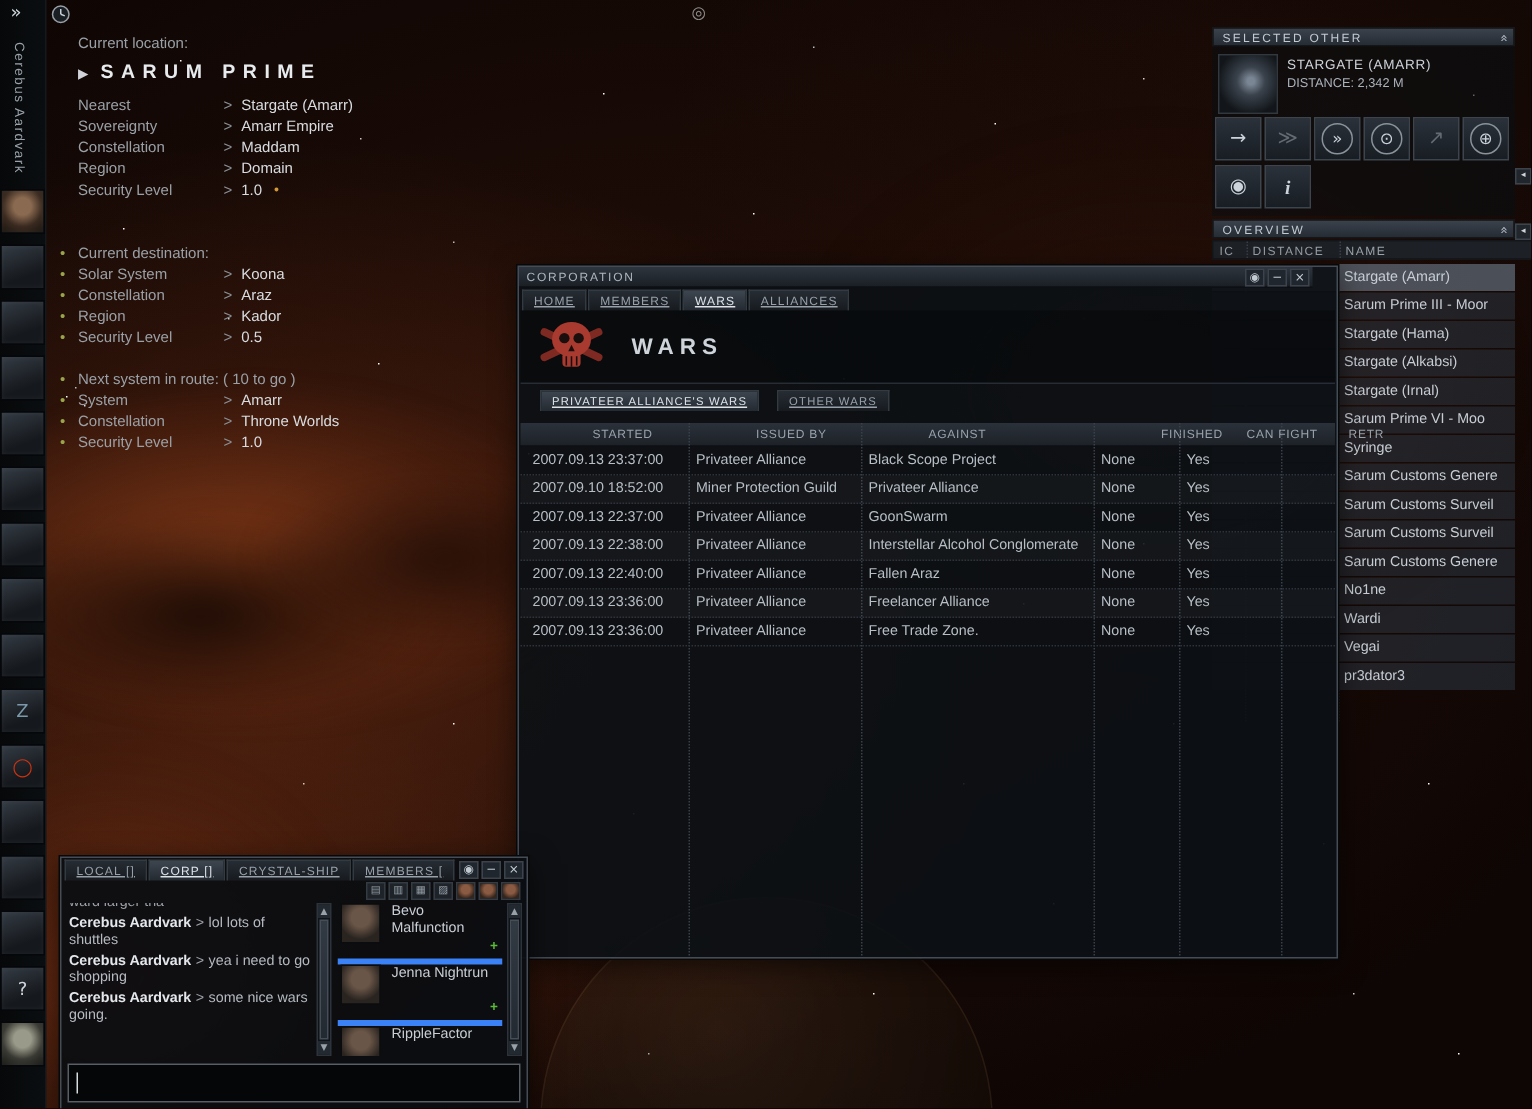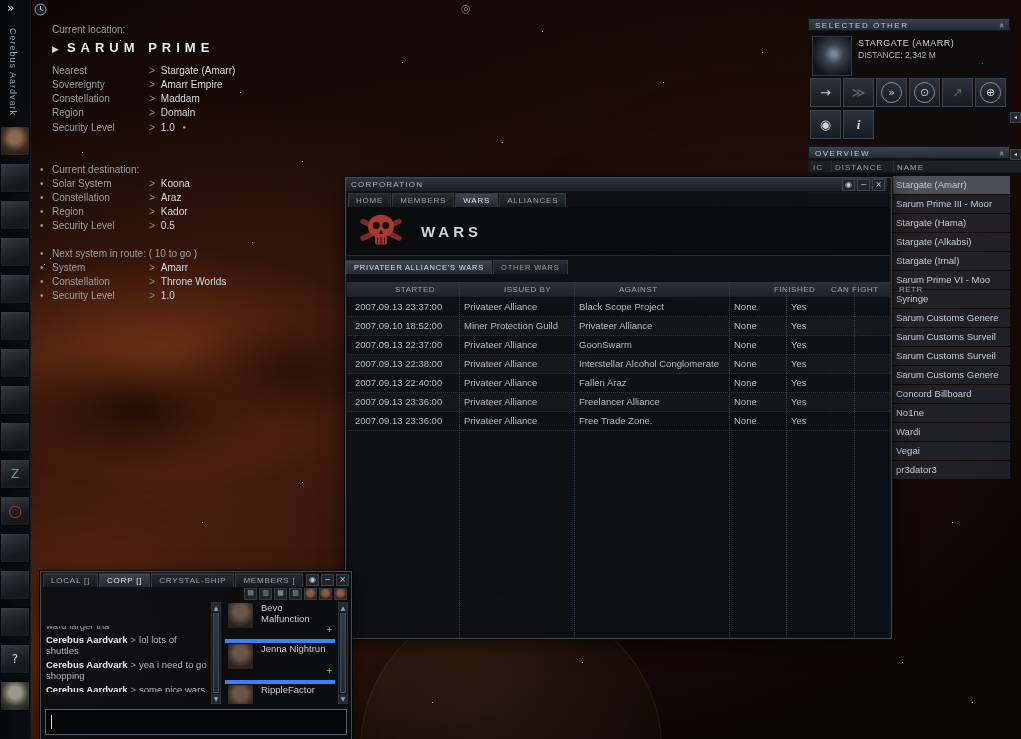--- a/index.html
+++ b/index.html
@@ -51,33 +51,33 @@
   .gt{color:#8a9096;margin-right:6px;}
   .ival{color:#d8dce0;}
   .irow.hasdot::after{content:"●";color:#d49a3a;font-size:6px;margin-left:5px;vertical-align:2px;}
   .bullets .shdr,.bullets .irow{position:relative;}
   .bullets .shdr::before,.bullets .irow::before{content:"•";position:absolute;left:-12px;color:#9aa44a;}
   #destpanel{left:52px;top:163px;}
   #routepanel{left:52px;top:247px;}
   .shdr{height:14px;line-height:14px;color:#9aa0a6;}
   
   .window{position:absolute;background:rgba(12,16,21,0.92);border:1px solid #454c55;box-shadow:0 0 0 1px #060809,0 4px 18px rgba(0,0,0,0.6);}
-  .titlebar{position:absolute;left:0;top:0;right:4px;height:13px;background:linear-gradient(#2e353e,#1a1f25);border-bottom:1px solid #0c0f13;}
+  .titlebar{position:absolute;left:0;top:0;right:16px;height:13px;background:linear-gradient(#2e353e,#1a1f25);border-bottom:1px solid #0c0f13;}
   .wtitle{position:absolute;left:5px;top:2px;font-size:8px;letter-spacing:1.2px;color:#aeb6be;}
   .wctls{position:absolute;right:2px;top:1px;display:flex;gap:2px;}
   .wctl{width:11px;height:10px;font-size:8px;line-height:10px;text-align:center;color:#c2cad2;border:1px solid #3c434c;background:#20262d;cursor:pointer;}
   .tabs{position:absolute;left:2px;top:15px;display:flex;gap:1px;}
-  .tab{height:13px;line-height:13px;padding:0 7px;font-size:8px;letter-spacing:0.8px;color:#98a1aa;background:linear-gradient(#262c33,#171b20);border:1px solid #323a42;border-bottom:none;cursor:pointer;white-space:nowrap;}
+  .tab{height:13px;line-height:13px;padding:0 7px;font-size:8px;letter-spacing:0.8px;color:#98a1aa;background:linear-gradient(#262c33,#171b20);border:1px solid #323a42;border-bottom:none;cursor:pointer;white-space:nowrap;text-decoration:underline;}
   .tab.active{background:linear-gradient(#3d454f,#242a31);color:#dde3e8;}
   
   #corpwin{left:345px;top:177px;width:545px;height:460px;z-index:3;}
   .banner{position:absolute;left:1px;right:1px;top:29px;height:48px;background:rgba(5,7,9,0.55);border-bottom:1px solid #272d34;display:flex;align-items:center;}
   .skull{margin-left:8px;}
   .warshead{margin-left:14px;font-size:15px;font-weight:bold;letter-spacing:4px;color:#ced4da;}
-  .subtabs{position:absolute;left:0;top:82px;display:flex;gap:1px;}
+  .subtabs{position:absolute;left:14px;top:82px;display:flex;gap:12px;}
   .subtabs .tab{font-size:7.5px;}
   .war-table{position:absolute;left:1px;right:1px;top:104px;bottom:1px;}
   .wthead{position:absolute;left:0;right:0;top:0;height:15px;background:linear-gradient(#2b313a,#1d2228);border-bottom:1px solid #0c0f13;}
   .wh{position:absolute;top:3px;font-size:8px;letter-spacing:0.5px;color:#99a2ab;white-space:nowrap;padding-left:40px;}
   .vline{position:absolute;top:0;bottom:0;width:0;border-left:1px dotted #39404a;}
   .wrows{position:absolute;left:0;right:0;top:16px;}
   .wrow{position:relative;height:18px;border-bottom:1px dotted #2c333b;font-size:9.5px;color:#b6bec6;line-height:18px;}
   .wrow:nth-child(even){background:rgba(255,255,255,0.03);}
   .wc{position:absolute;top:0;white-space:nowrap;overflow:hidden;}
   .wc1{left:8px;width:102px;} .wc2{left:117px;width:108px;} .wc3{left:232px;width:148px;}
@@ -101,21 +101,21 @@
   #ovrows{position:absolute;left:808px;top:176px;width:202px;height:305px;z-index:2;}
   .orow{position:relative;height:18px;margin-bottom:1px;background:rgba(42,50,60,0.6);line-height:18px;font-size:9.5px;color:#c6cdd4;cursor:pointer;}
   .orow.selected{background:rgba(98,110,124,0.7);}
   .oname{position:absolute;left:88px;white-space:nowrap;overflow:hidden;max-width:112px;}
   
   #chatwin{left:40px;top:571px;width:310px;height:168px;z-index:4;background:rgba(10,13,17,0.93);}
   #chatwin .tabs{top:1px;}
   .chattoolbar{position:absolute;right:4px;top:16px;display:flex;gap:2px;}
   .ticon{width:11px;height:10px;font-size:7px;color:#9aa2aa;background:#1d2329;border:1px solid #343b43;line-height:9px;text-align:center;cursor:pointer;}
   .ticon.chip{background:radial-gradient(circle at 50% 40%, #8a5a42 0 35%, #33241c 75%);}
-  .chatbody{position:absolute;left:5px;top:30px;width:162px;bottom:48px;overflow:hidden;font-size:9.5px;line-height:11.5px;color:#b4bac0;margin-top:24px;}
+  .chatbody{position:absolute;left:5px;top:30px;width:162px;bottom:48px;overflow:hidden;font-size:9.5px;line-height:11.5px;color:#b4bac0;}
   .msg{margin-bottom:2px;}
   .msg .who{font-weight:bold;color:#e4e8ec;}
   .msg .gt{margin:0 3px;color:#9aa0a6;}
   .msg.clipped{margin-top:-6px;color:#9aa0a6;}
   .vscroll{position:absolute;width:10px;background:rgba(18,22,27,0.8);border:1px solid #2c333a;display:flex;flex-direction:column;box-sizing:border-box;}
   #chatscroll{left:170px;top:30px;bottom:36px;}
   #memscroll{right:3px;top:30px;bottom:36px;}
   .sarr{height:9px;font-size:6px;text-align:center;color:#98a0a8;line-height:9px;background:#232931;cursor:pointer;}
   .sthumb{flex:1;margin:1px;background:linear-gradient(#323a43,#232931);border:1px solid #454d56;cursor:grab;}
   .members{position:absolute;left:184px;top:30px;right:16px;bottom:36px;overflow:hidden;}
@@ -283,23 +283,20 @@
       <div class="orow">
         <span class="oname">Sarum Customs Surveil</span>
       </div>
       <div class="orow">
         <span class="oname">Sarum Customs Surveil</span>
       </div>
       <div class="orow">
         <span class="oname">Sarum Customs Genere</span>
       </div>
       <div class="orow">
-        <span class="oname">Concord Billboard</span>
-      </div>
-      <div class="orow">
         <span class="oname">No1ne</span>
       </div>
       <div class="orow">
         <span class="oname">Wardi</span>
       </div>
       <div class="orow">
         <span class="oname">Vegai</span>
       </div>
       <div class="orow">
         <span class="oname">pr3dator3</span>

